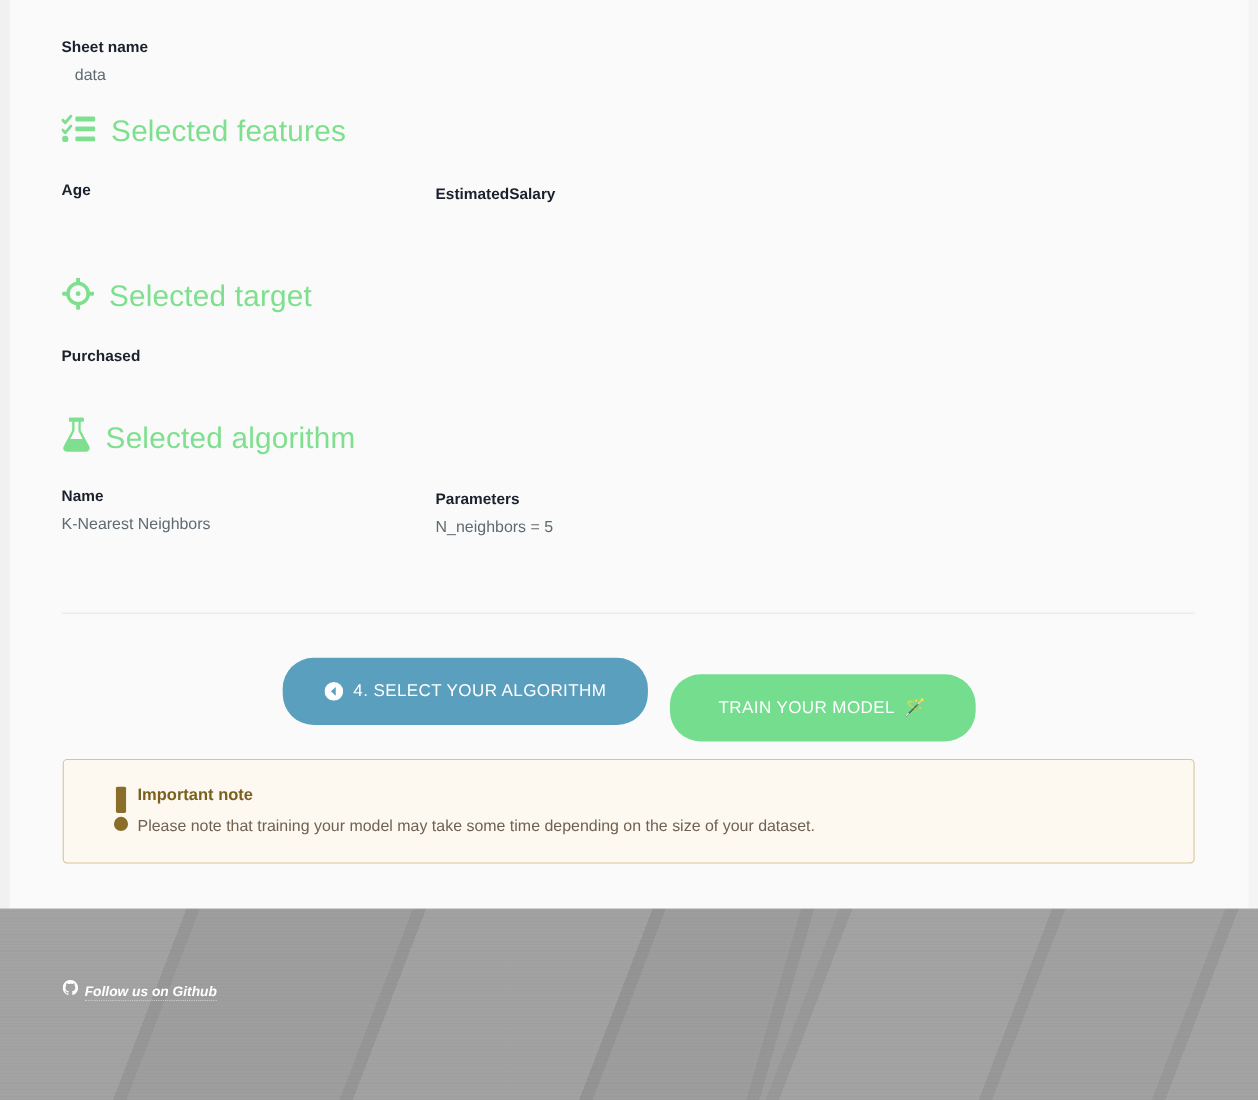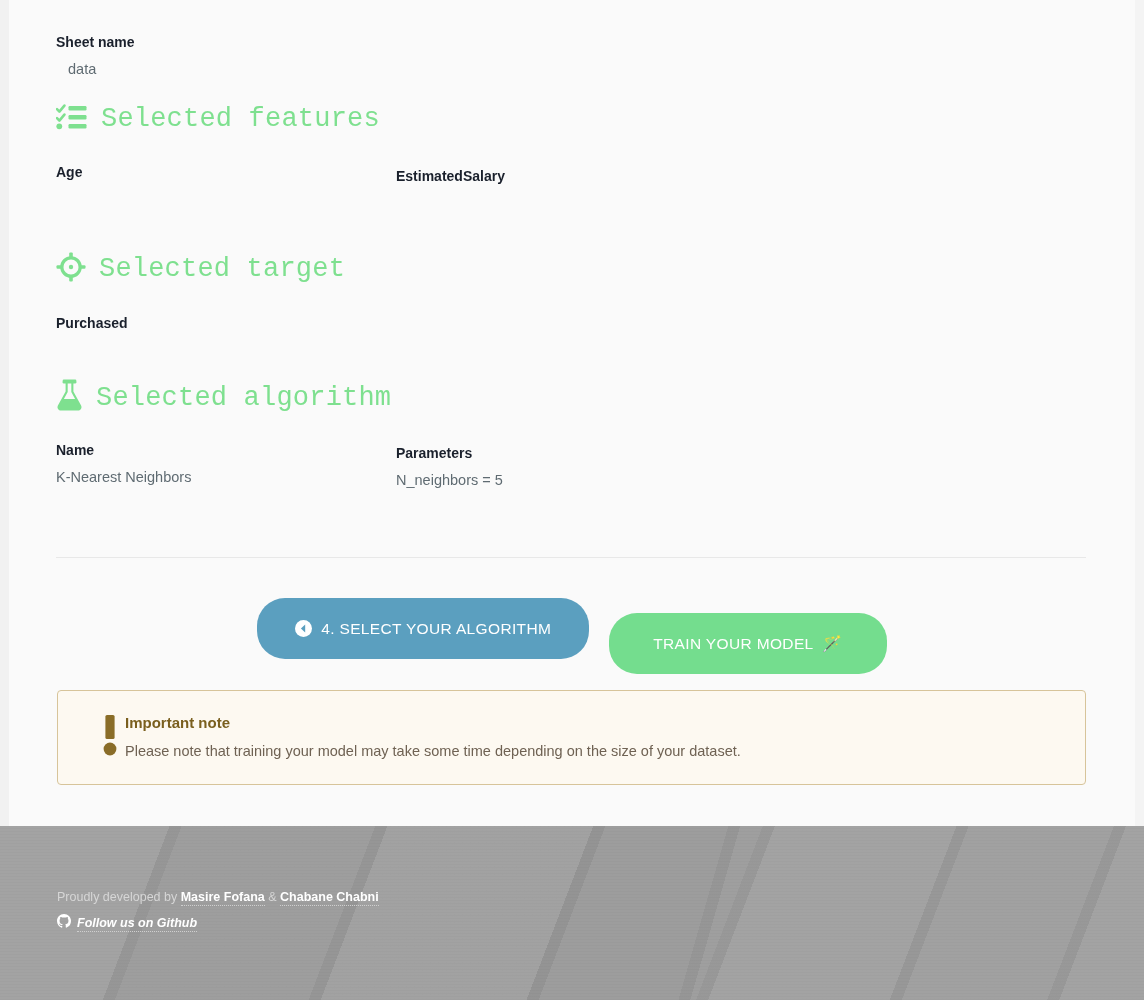--- a/index.html
+++ b/index.html
@@ -50,21 +50,20 @@
   .section-head {
     display: flex;
     align-items: center;
     gap: 13px;
   }
   .section-head .head-text {
     font-size: 27px;
     color: #7ee08f;
     font-weight: normal;
     letter-spacing: .2px;
-    font-family: Liberation Mono, monospace;
   }
   .sec-icon { flex: 0 0 auto; display: block; }
 
   
   .blk { position: absolute; }
 
   #sheet-name-label { left: 56px; top: 34px; }
   #sheet-name-value { left: 68px; top: 61px; }
 
   #features-head { left: 56px; top: 103px; }
@@ -296,23 +295,20 @@
       </svg>
     </span>
     <div>
       <div class="note-title">Important note</div>
       <div class="note-text">Please note that training your model may take some time depending on the size of your dataset.</div>
     </div>
   </div>
 
   <div class="footer">
     <div class="footer-inner">
-      <div class="foot-line2">
-        <span>Proudly developed by </span><a class="foot-link">Masire Fofana</a><span class="amp"> &amp; </span><a class="foot-link">Chabane Chabni</a>
-      </div>
       <div class="foot-line3">
         <span>
           <svg width="14" height="14" viewBox="0 0 16 16" xmlns="http://www.w3.org/2000/svg">
             <path fill="#ffffff" d="M8 0C3.58 0 0 3.58 0 8c0 3.54 2.29 6.53 5.47 7.59.4.07.55-.17.55-.38 0-.19-.01-.82-.01-1.49-2.01.37-2.53-.49-2.69-.94-.09-.23-.48-.94-.82-1.13-.28-.15-.68-.52-.01-.53.63-.01 1.08.58 1.23.82.72 1.21 1.87.87 2.33.66.07-.52.28-.87.51-1.07-1.78-.2-3.64-.89-3.64-3.95 0-.87.31-1.59.82-2.15-.08-.2-.36-1.02.08-2.12 0 0 .67-.21 2.2.82a7.4 7.4 0 0 1 2-.27c.68 0 1.36.09 2 .27 1.53-1.04 2.2-.82 2.2-.82.44 1.1.16 1.92.08 2.12.51.56.82 1.27.82 2.15 0 3.07-1.87 3.75-3.65 3.95.29.25.54.73.54 1.48 0 1.07-.01 1.93-.01 2.2 0 .21.15.46.55.38A8.01 8.01 0 0 0 16 8c0-4.42-3.58-8-8-8z"></path>
           </svg>
         </span>
         <span class="gh-label">Follow us on Github</span>
       </div>
     </div>
   </div>

